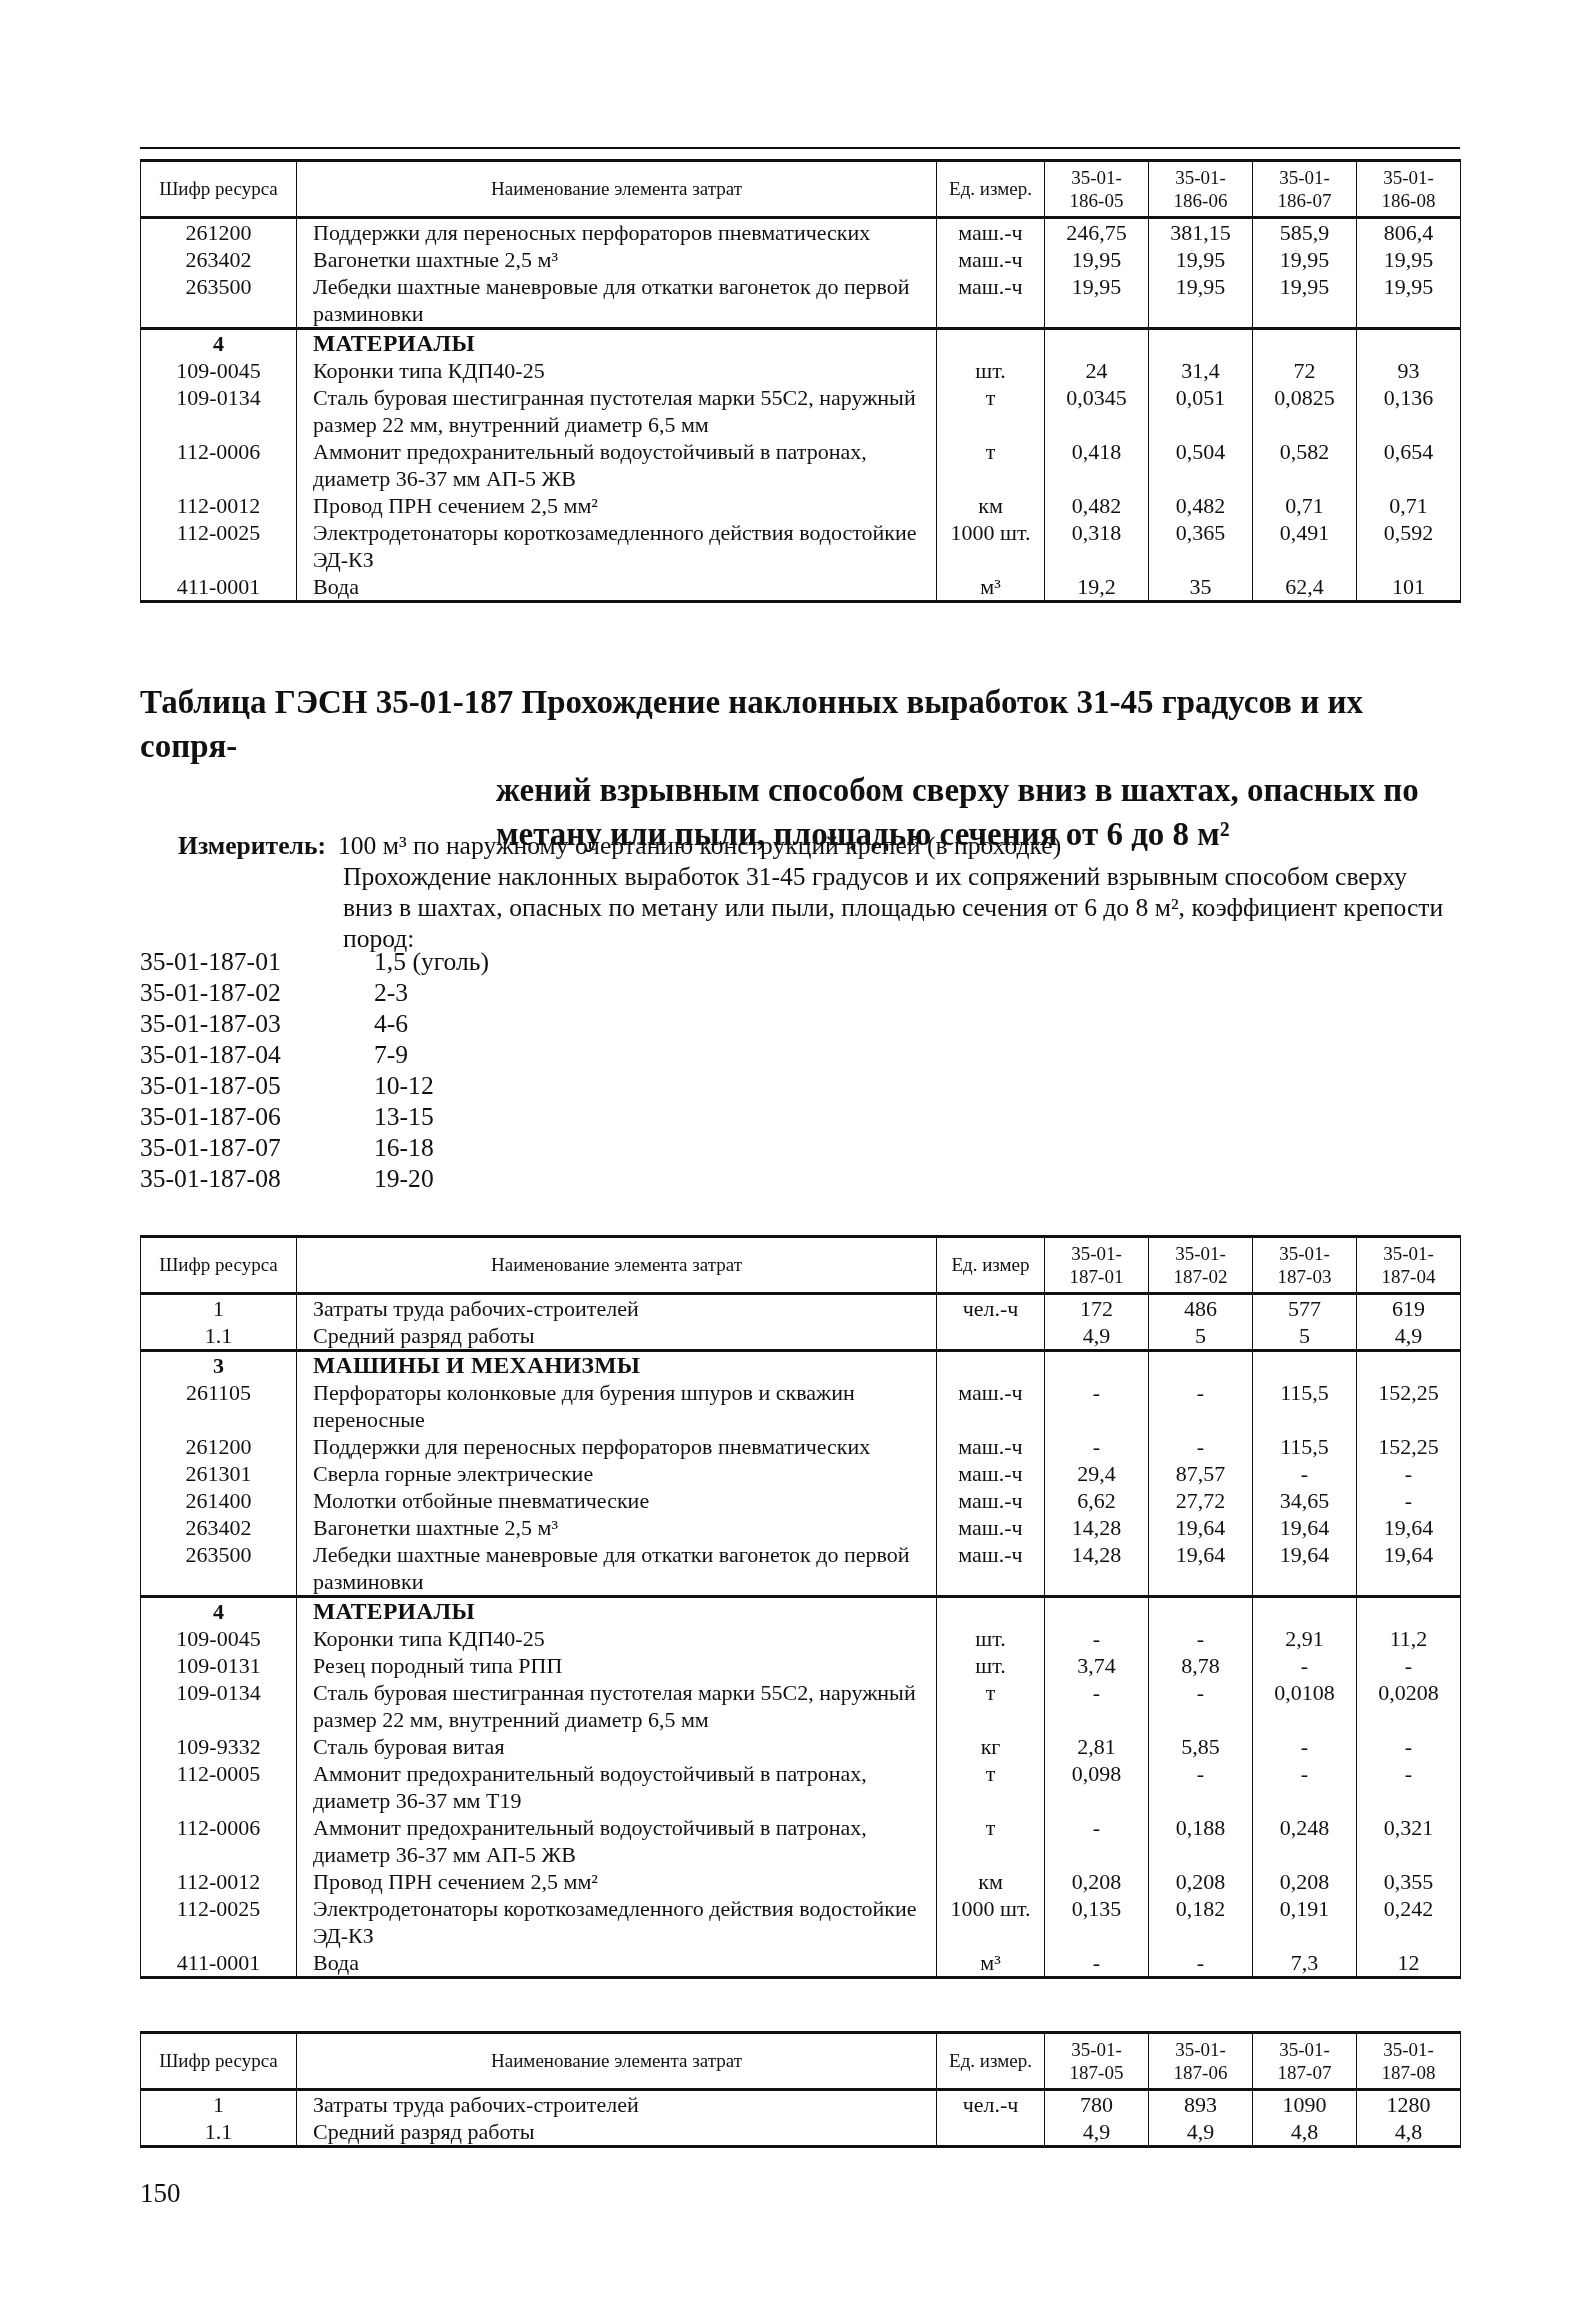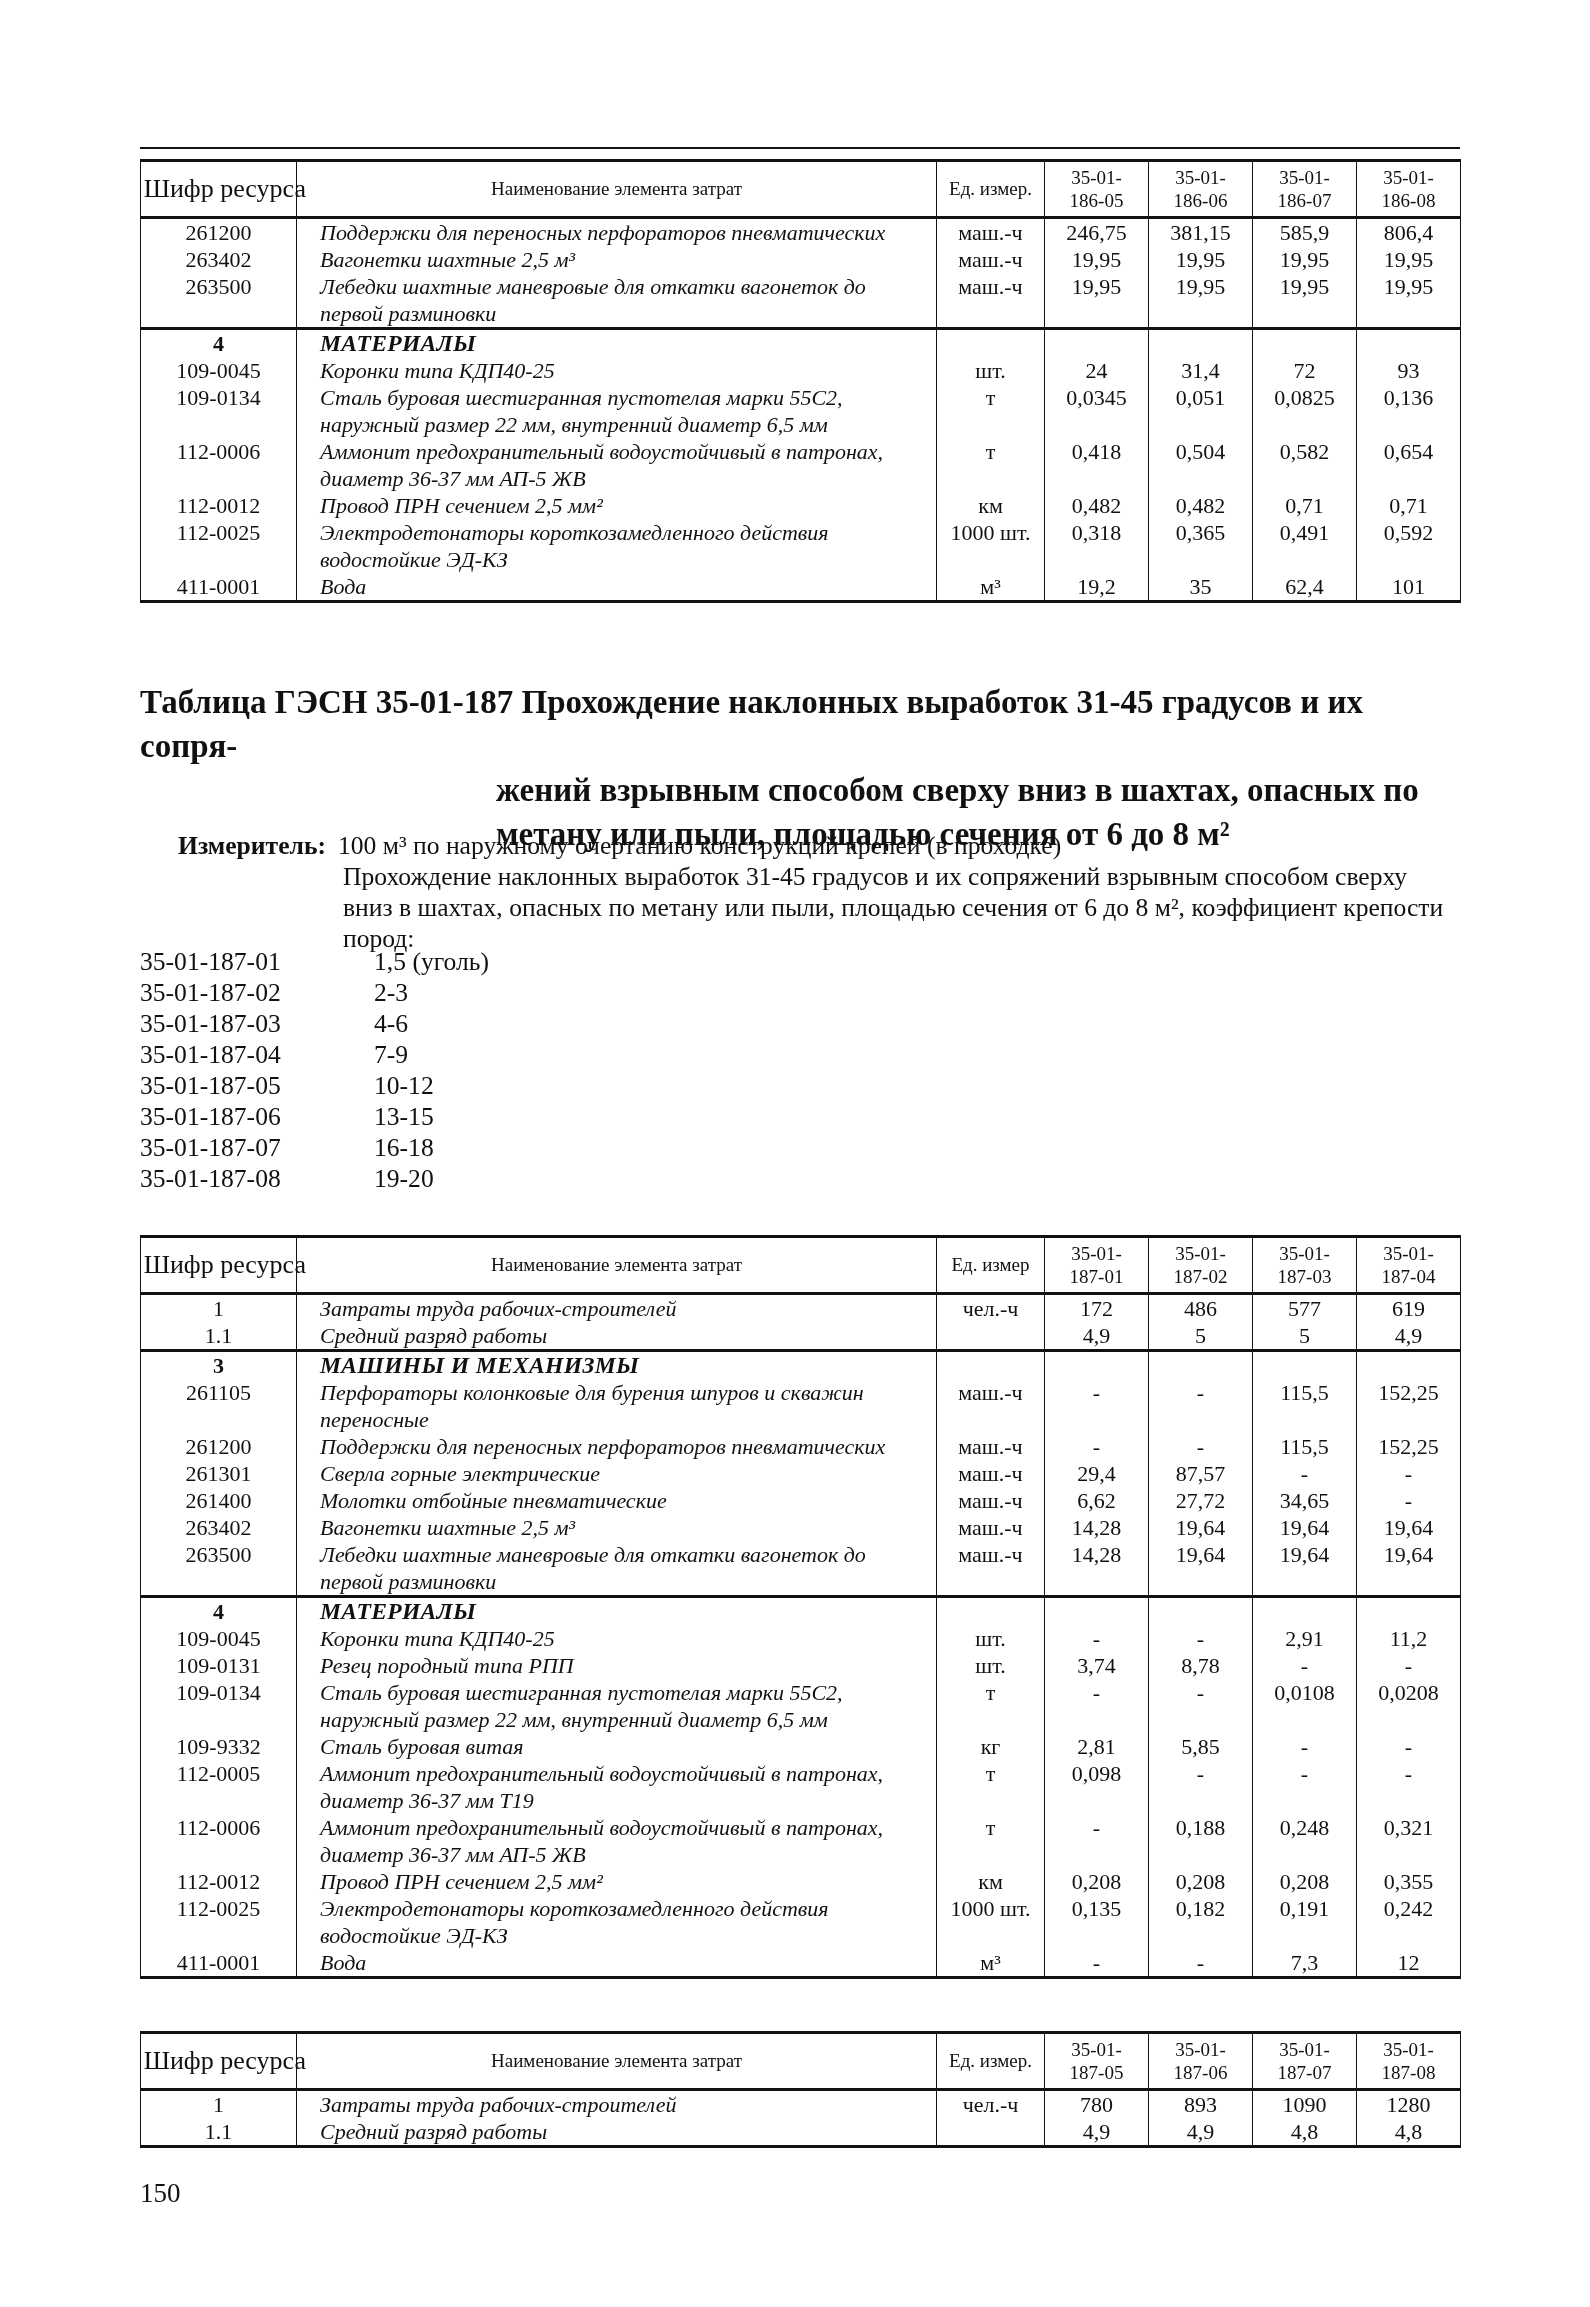--- a/index.html
+++ b/index.html
@@ -14,25 +14,25 @@
                 table-layout: fixed; font-size: 22px; line-height: 27px; }
   table.norms col.c-code { width: 156px; }
   table.norms col.c-name { width: 640px; }
   table.norms col.c-unit { width: 108px; }
   table.norms col.c-val  { width: 104px; }
   table.norms th, table.norms td { border-left: 1.3px solid #111; border-right: 1.3px solid #111;
                                    padding: 0 5.4px; vertical-align: top; }
   table.norms thead th { font-weight: normal; font-size: 19px; line-height: 23px;
                          border-top: 3.4px solid #111; border-bottom: 3.4px solid #111;
                          text-align: center; vertical-align: middle; height: 51px; padding: 1.3px 2.7px; }
-  table.norms thead th.h-code { font-size: 26px; white-space: nowrap; }
+  table.norms thead th.h-code { font-size: 19px; white-space: nowrap; }
   table.norms td.code { text-align: center; margin-top: 19px; }
   table.norms td.unit { text-align: center; white-space: nowrap; }
   table.norms td.val  { text-align: center; white-space: nowrap; }
-  table.norms td.name { text-align: left; padding-left: 23px; font-style: italic; }
+  table.norms td.name { text-align: left; padding-left: 16px; }
   table.norms tr.section td { border-top: 3.4px solid #111; }
   table.norms tr.section td.name { font-weight: bold; font-size: 23.6px; letter-spacing: 0.3px; }
   table.norms tr.section td.code { font-weight: bold; }
   table.norms tbody tr:last-child td { border-bottom: 3.4px solid #111; }
 
   .table-title { position: absolute; left: 140px; top: 680px; width: 1320px;
                  font-weight: bold; font-size: 33px; line-height: 44px; }
   .table-title .t-line1 { display: block; }
   .table-title .t-rest { display: block; padding-left: 356px; }
 

